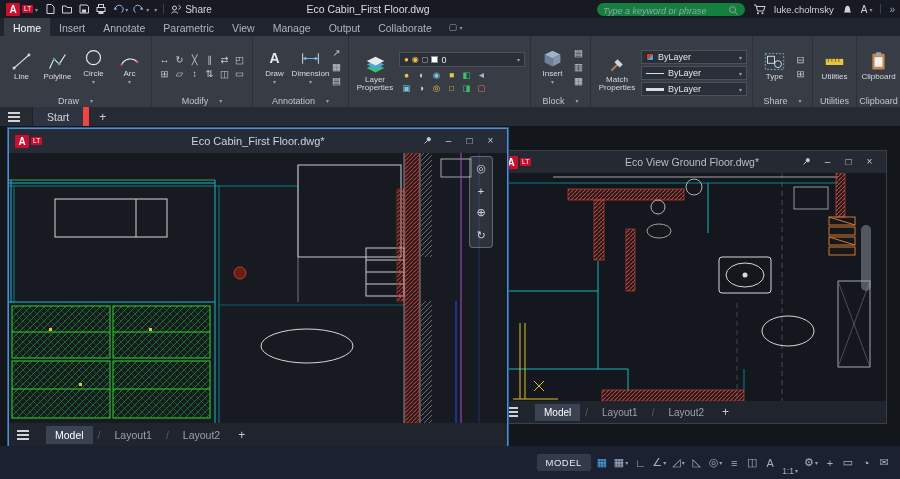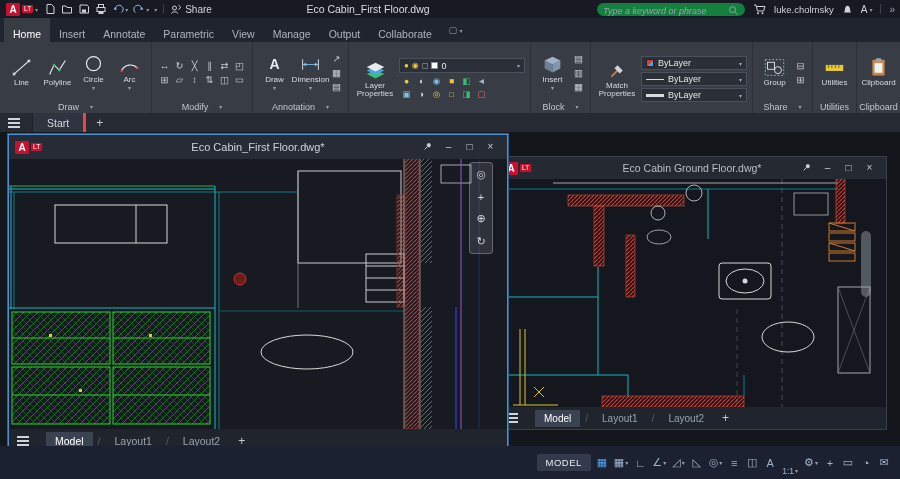--- a/index.html
+++ b/index.html
@@ -21,21 +21,21 @@
   .tb-right{margin-left:auto;display:flex;align-items:center;gap:8px;}
   .searchbox{width:148px;height:13px;background:#15803d;border-radius:7px;display:flex;align-items:flex-end;padding:0 6px;gap:4px;}
   .searchbox input{flex:1;background:transparent;border:0;outline:none;color:#cfd3da;font-size:9px;font-style:italic;min-width:0;}
   .searchbox input::placeholder{color:#98a1b2;font-style:italic;}
   .user-name{color:#cfd3da;font-size:9.5px;}
   .assistant{display:flex;align-items:center;gap:2px;color:#d2d6dd;font-size:10px;}
   .chevrons{color:#9aa3b3;font-size:10px;letter-spacing:-1px;}
 
   
   .ribbontabs{flex:0 0 18px;background:#20242e;display:flex;align-items:stretch;padding-left:4px;font-size:10.5px;}
-  .rtab{padding:10px 9px 2px;color:#aeb4bf;display:flex;align-items:center;}
+  .rtab{padding:3px 9px 2px;color:#aeb4bf;display:flex;align-items:center;}
   .rtab.active{background:#373c45;color:#fff;}
   .rtab-extra{display:flex;align-items:center;margin-left:8px;color:#9aa1ad;font-size:9px;gap:2px;}
 
   
   .ribbon{flex:0 0 71px;background:#373c45;display:flex;overflow:hidden;}
   .panel{display:flex;flex-direction:column;border-right:1px solid #2b2f37;}
   .panel-body{flex:1;display:flex;align-items:center;padding:3px 5px 0;gap:3px;}
   .panel-label{height:13px;font-size:9px;color:#c3c7ce;display:flex;align-items:center;justify-content:center;gap:11px;}
   .pcaret,.tcaret,.caret{font-size:6px;color:#9aa1ad;}
   .tool-big{width:33px;display:flex;flex-direction:column;align-items:center;gap:1px;font-size:8px;color:#d8dbe0;text-align:center;line-height:1.05;}
@@ -53,21 +53,21 @@
   .props-right{display:flex;flex-direction:column;gap:2px;}
   .prop-combo{width:106px;height:14px;background:#2b2f38;border:1px solid #4a505c;display:flex;align-items:center;gap:4px;padding:0 4px;font-size:9px;color:#e3e6ea;}
   .prop-colorchip{width:8px;height:8px;background:linear-gradient(135deg,#d04237 50%,#4aa3e8 50%);border:1px solid #20242c;}
   .prop-line{width:18px;height:1px;background:#d8dbe0;}
   .prop-line.thick{height:3px;}
 
   
   .filetabs{flex:0 0 19px;background:#262a33;display:flex;align-items:stretch;padding-left:8px;font-size:10.5px;gap:0;}
   .hamb-wrap{display:flex;align-items:center;padding-right:12px;}
   .hamb{width:12px;height:2px;background:#cfd3da;box-shadow:0 -4px 0 #cfd3da,0 4px 0 #cfd3da;display:inline-block;}
-  .start-tab{padding:0 14px;color:#d4d8de;background:#2f3440;display:flex;align-items:center;border-left:1px solid #1d2029;border-right:3px solid #ef4444;}
+  .start-tab{padding:0 14px;color:#d4d8de;background:#2f3440;display:flex;align-items:center;border-left:1px solid #1d2029;border-right:6px solid #ef4444;}
   .ft-plus{display:flex;align-items:center;padding:0 10px;color:#c6cbd3;font-size:12px;}
 
   
   .workspace{flex:1;position:relative;background:#13161b;overflow:hidden;}
   .dwg{position:absolute;display:flex;flex-direction:column;background:#14171c;border:1px solid #3a3f4a;}
   .dwg.active{border:1px solid #4b8fd5;box-shadow:0 0 0 1px #2c5d93;z-index:2;}
   .dwg.inactive{z-index:1;}
   .dwg-title{height:24px;background:#272b35;display:flex;align-items:center;padding:0 6px;gap:5px;font-size:11px;position:relative;flex:0 0 24px;}
   .dwg.inactive .dwg-title{height:22px;flex:0 0 22px;background:#252932;font-size:10.5px;}
   .title-text{position:absolute;left:50%;transform:translateX(-50%);color:#ced3db;white-space:nowrap;}
@@ -383,21 +383,21 @@
     </div>
 
     <div class="panel">
       <div class="panel-body">
         <div class="tool-big">
           <svg viewBox="0 0 24 24">
               <rect x="1.5" y="3" width="21" height="18" fill="none" stroke="#7ec3e8" stroke-dasharray="2 2"></rect>
               <rect x="4" y="6" width="8" height="8" fill="none" stroke="#e8eaee"></rect>
               <circle cx="16" cy="15" r="4" fill="none" stroke="#e8eaee"></circle>
             </svg>
-          <span>Group</span>
+          <span>Type</span>
         </div>
         <div class="mini-col">
             <span class="mini-icon">⊟</span>
             <span class="mini-icon">⊞</span>
           </div>
       </div>
       <div class="panel-label">
           <span>Share</span>
           <span class="pcaret">▾</span>
         </div>
@@ -452,21 +452,21 @@
   </div>
 
   <div class="workspace">
 
     <div class="dwg inactive" style="left:497px;top:24px;width:390px;height:274px;">
       <div class="dwg-title">
         <span class="logo">
           <span class="logo-a">A</span>
           <span class="logo-lt">LT</span>
         </span>
-        <span class="title-text">Eco Cabin Ground Floor.dwg*</span>
+        <span class="title-text">Eco View Ground Floor.dwg*</span>
         <span class="win-controls">
           <span class="win-btn"><svg width="11" height="11" viewBox="0 0 12 12">
                 <g transform="rotate(45 6 6)">
                   <circle cx="6" cy="4" r="2.2" fill="#c6cbd3"></circle>
                   <line x1="6" y1="6" x2="6" y2="10.5" stroke="#c6cbd3"></line>
                 </g>
               </svg></span>
           <span class="win-btn">–</span>
           <span class="win-btn">□</span>
           <span class="win-btn">×</span>

